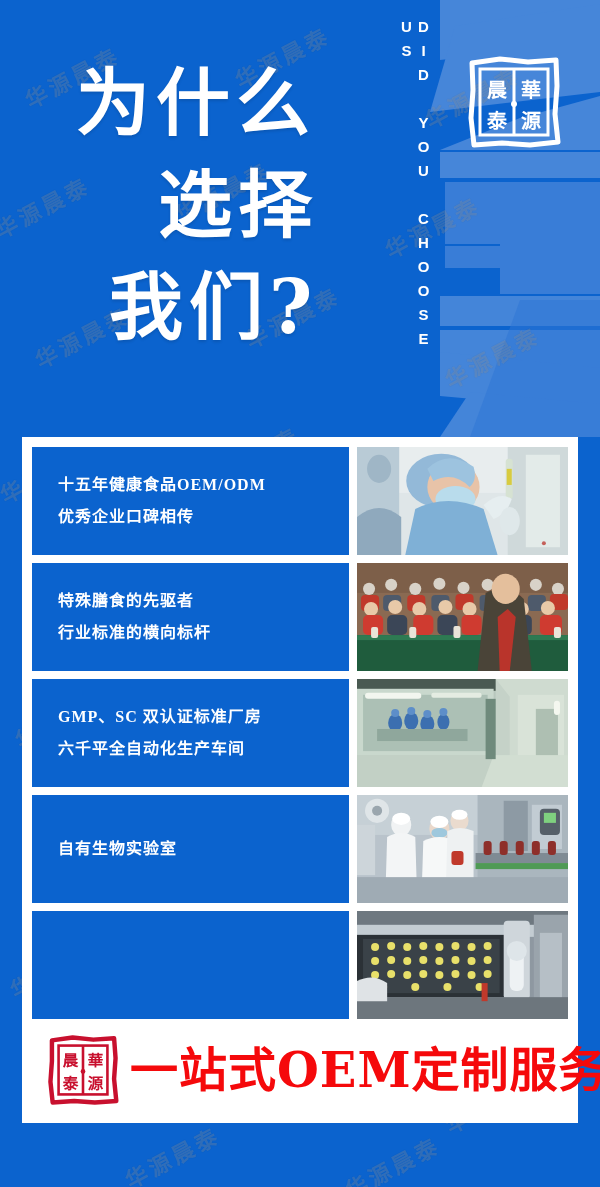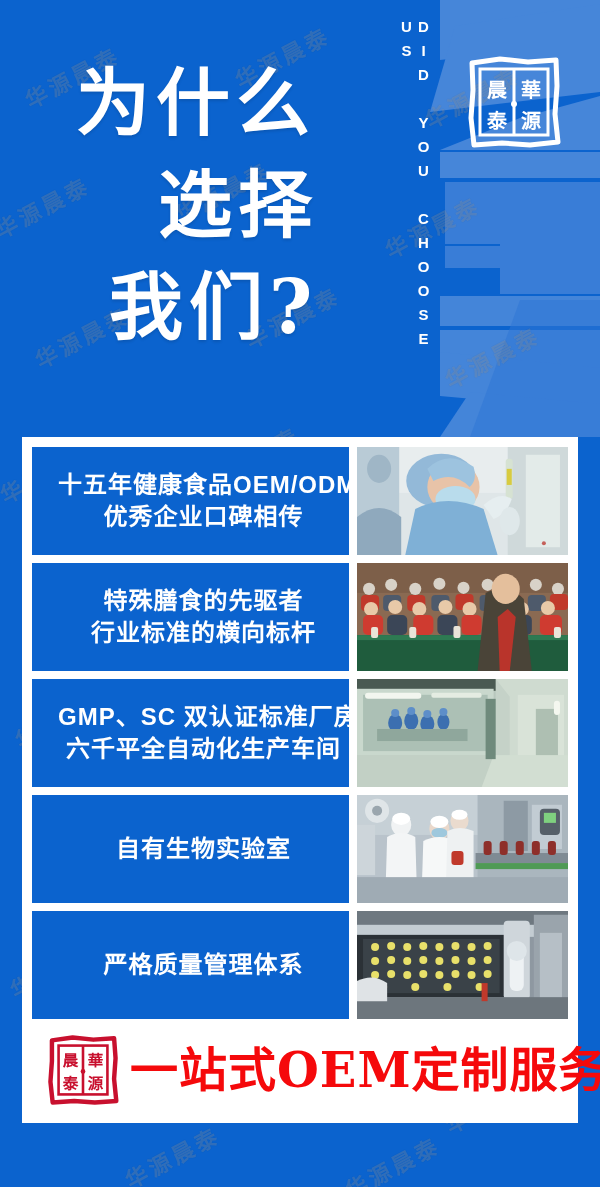--- a/index.html
+++ b/index.html
@@ -113,27 +113,26 @@
     width:317px;
     background:#0B63CE;
     display:flex;
     flex-direction:column;
     justify-content:center;
     padding:0 0 0 26px;
     position:relative;
   }
   .card-text .ln {
     color:#ffffff;
-    font-size:24px;
+    font-size:16px;
     line-height:32px;
     font-weight:700;
     letter-spacing:1px;
     white-space:nowrap;
-    font-family:Liberation Sans, sans-serif;
-    text-align:center;
+    font-family:Liberation Serif, serif;
   }
 
   .card-photo {
     flex:1;
     margin-left:8px;
     position:relative;
     overflow:hidden;
     background:#9fb4c4;
   }
   .card-photo svg { display:block; width:100%; height:100%; }
@@ -432,21 +431,20 @@
           </g>
           <rect x="182" y="14" width="20" height="26" rx="4" fill="#566069"></rect>
           <rect x="186" y="18" width="12" height="10" fill="#7fd17f"></rect>
           <rect x="0" y="82" width="210" height="26" fill="#9fabb4"></rect>
         </svg>
       </div>
     </div>
 
     <div class="card">
       <div class="card-text">
-        <div class="ln">严格质量管理体系</div>
       </div>
       <div class="card-photo">
         <svg viewBox="0 0 210 108" preserveAspectRatio="xMidYMid slice" aria-hidden="true">
           <rect width="210" height="108" fill="#8e98a1"></rect>
           <rect x="0" y="0" width="210" height="16" fill="#6e7880"></rect>
           <rect x="0" y="14" width="210" height="12" fill="#c3ccd2"></rect>
           <rect x="0" y="24" width="150" height="62" fill="#2b3136"></rect>
           <rect x="6" y="28" width="136" height="54" fill="#3a4248"></rect>
           <g fill="#e8e06a">
             <circle cx="18" cy="36" r="4"></circle>

